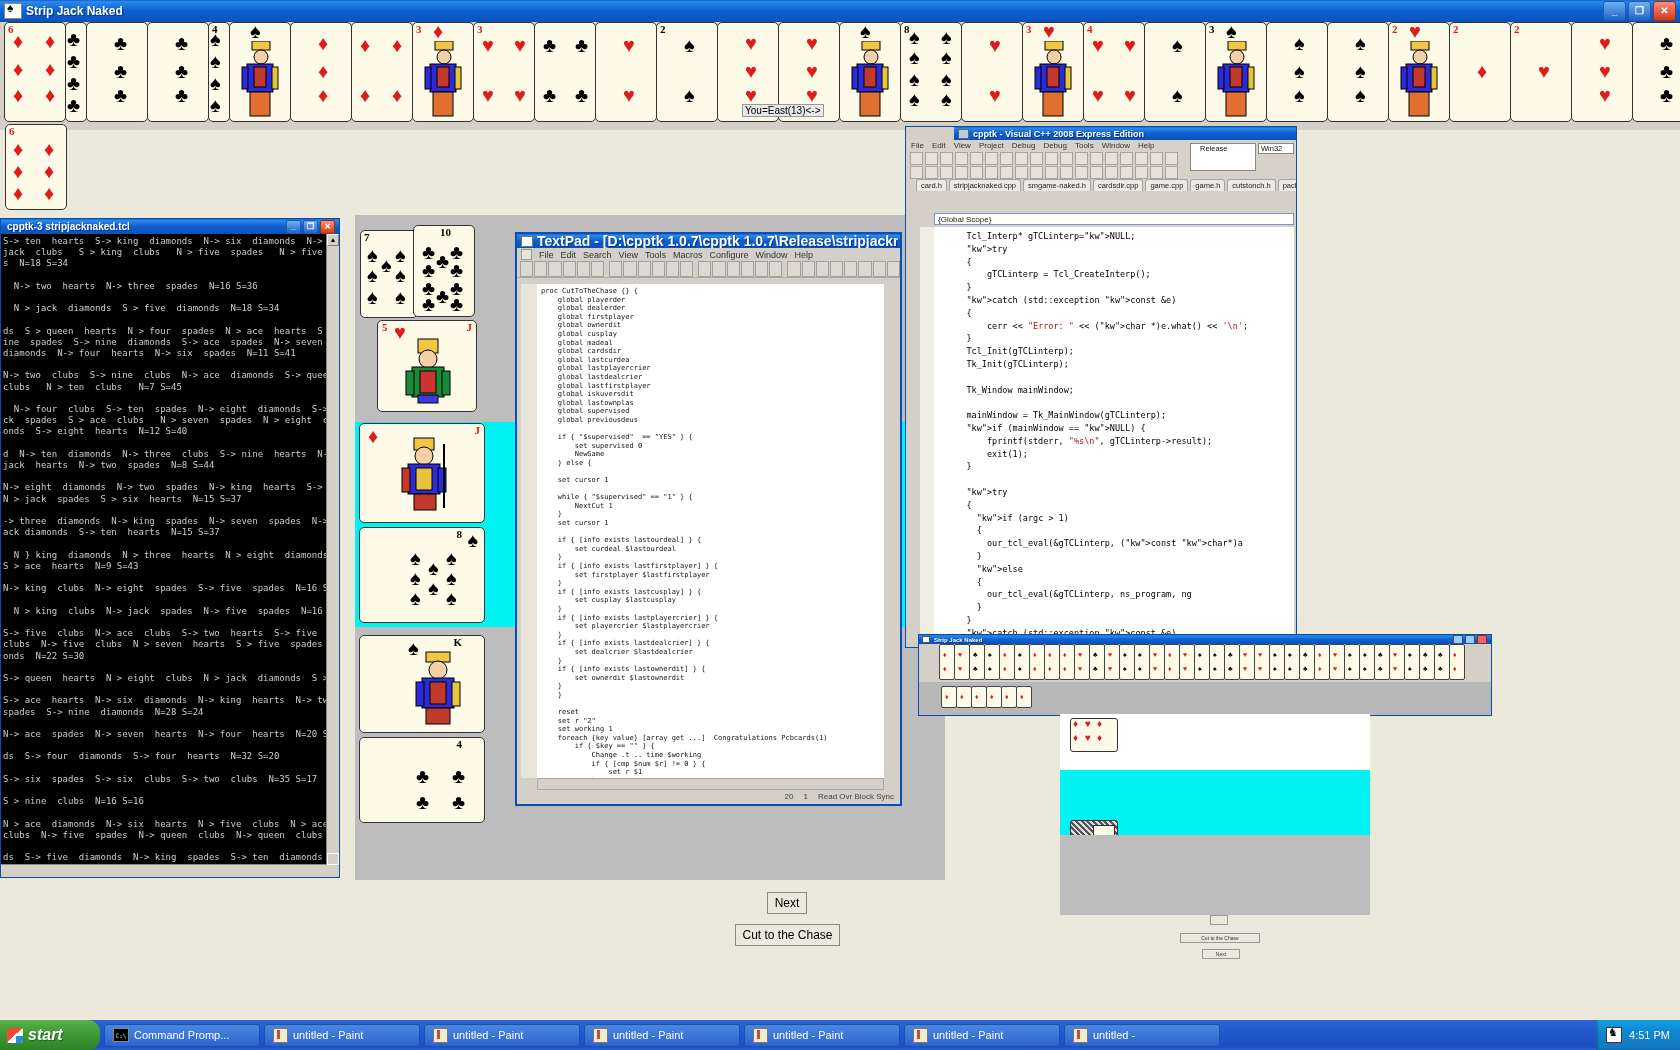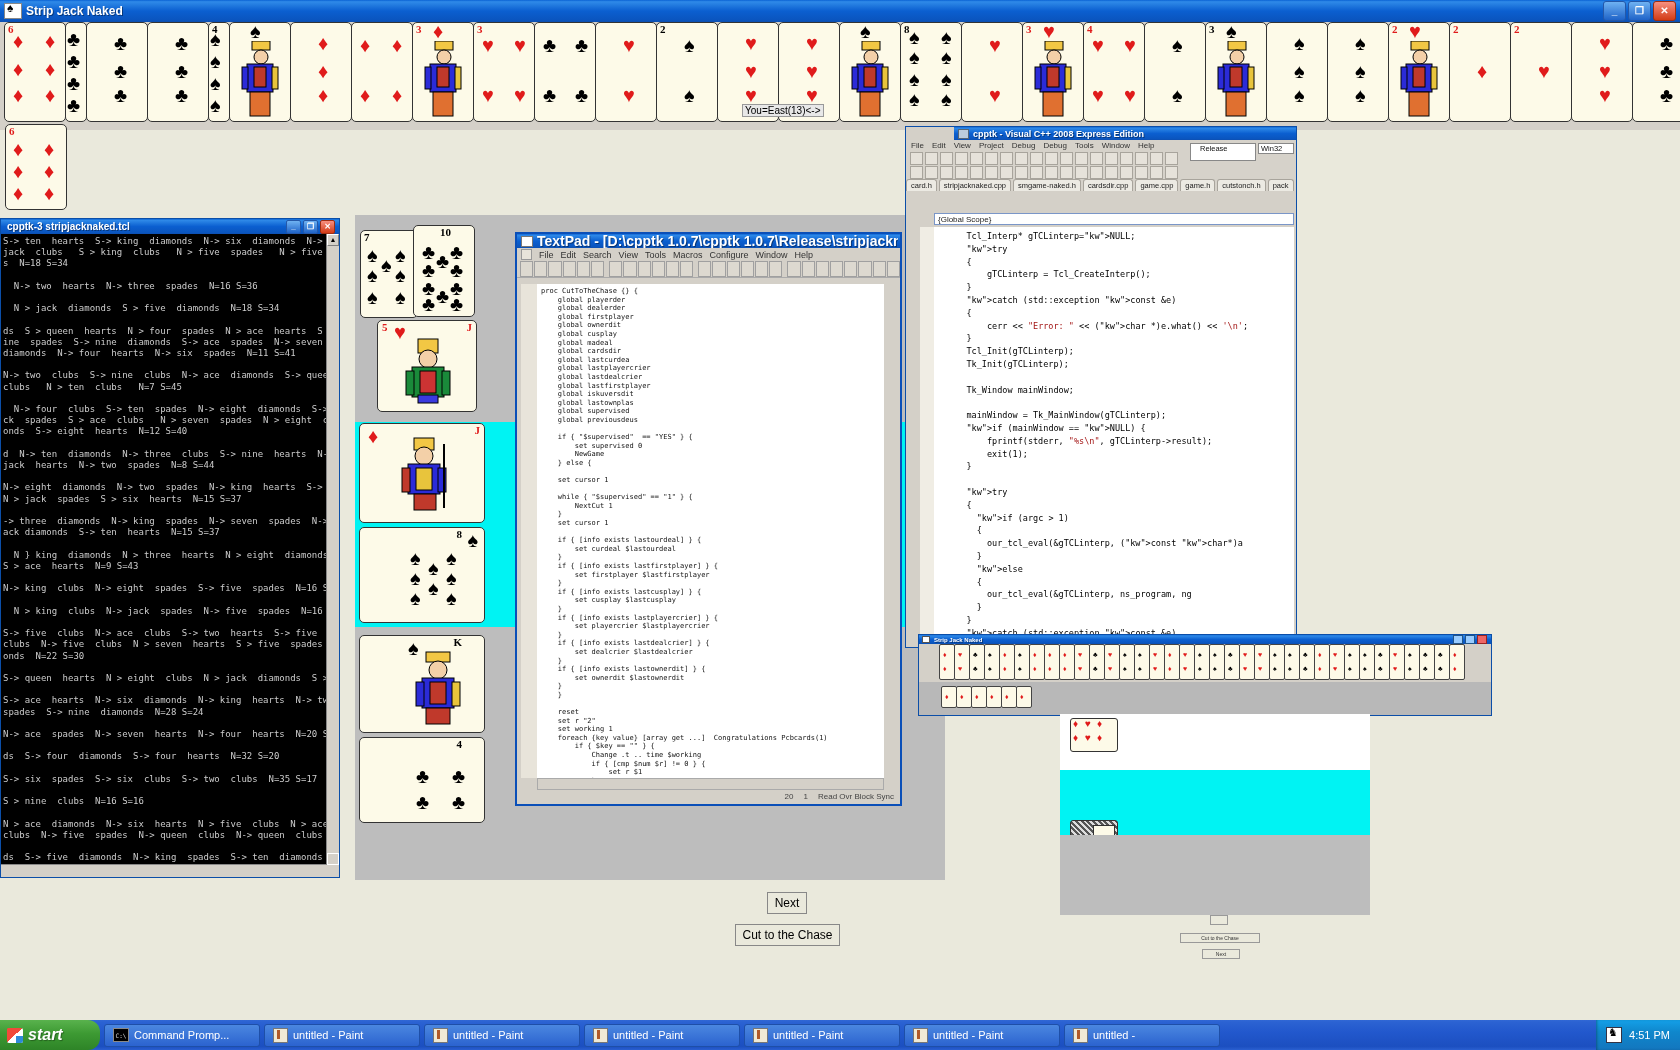--- a/index.html
+++ b/index.html
@@ -66,21 +66,21 @@
   #tp-gutter{position:absolute;left:4px;top:50px;bottom:26px;width:16px;background:#e8e4da;border-right:1px solid #999;}
   #tp-status{position:absolute;left:2px;right:2px;bottom:2px;height:12px;background:#d4d0c8;display:flex;
       align-items:center;justify-content:flex-end;gap:10px;font-size:8px;color:#444;padding-right:4px;}
 
   
   #vs{left:905px;top:126px;width:390px;height:520px;background:#d4d0c8;border:1px solid #0b4ea8;}
   #vs-title{height:13px;font-size:9px;margin-left:48px;}
   .vs-menubar{height:11px;background:#d6d2ca;display:flex;align-items:center;gap:8px;font-size:8px;padding-left:5px;color:#333;}
   .vs-tool{height:14px;background:#d6d2ca;display:flex;align-items:center;gap:2px;padding-left:4px;}
   .vtb{width:11px;height:11px;border:1px solid #a8a49c;background:#e6e2da;}
-  .vs-tabs{height:12px;background:#d6d2ca;display:flex;align-items:flex-end;gap:2px;overflow:hidden;}
+  .vs-tabs{height:12px;background:#d6d2ca;display:flex;align-items:flex-end;gap:2px;padding-left:10px;overflow:hidden;}
   .vs-tab{font-size:7.5px;background:#eceae3;border:1px solid #a8a49c;border-bottom:none;padding:1px 4px;
           border-radius:3px 3px 0 0;white-space:nowrap;color:#222;}
   #vs-scopebar{position:absolute;left:28px;top:86px;right:2px;height:12px;background:#fff;border:1px solid #7a96c8;
      font-size:8px;color:#222;padding:1px 3px;box-sizing:border-box;}
   #vs-code{position:absolute;left:28px;top:100px;right:2px;bottom:2px;background:#fff;overflow:hidden;
      font-family:"DejaVu Sans Mono",monospace;font-size:8.5px;line-height:12.8px;white-space:pre;color:#000;padding:3px 0 0 12px;}
   #vs-margin{position:absolute;left:14px;top:100px;bottom:2px;width:14px;background:#f0ede4;border-right:1px solid #c8c4bc;}
   .str{color:#a31515;}
 
   
@@ -697,21 +697,21 @@
     <span>Edit</span>
     <span>View</span>
     <span>Project</span>
     <span>Debug</span>
     <span>Debug</span>
     <span>Tools</span>
     <span>Window</span>
     <span>Help</span>
   </div>
   <div class="vs-tool" id="vs-toolbar-1">
-    <span class="abs" style="right:40px;top:16px;width:66px;height:18px;background:#fff;border:1px solid #888;font-size:7.5px;padding-left:9px;box-sizing:border-box;color:#111;">Release</span>
+    <span class="abs" style="right:40px;top:16px;width:66px;height:28px;background:#fff;border:1px solid #888;font-size:7.5px;padding-left:9px;box-sizing:border-box;color:#111;">Release</span>
     <span class="abs" style="right:2px;top:16px;width:36px;height:11px;background:#fff;border:1px solid #888;font-size:7.5px;padding-left:2px;box-sizing:border-box;color:#111;">Win32</span>
   <span class="vtb"></span>
       <span class="vtb"></span>
       <span class="vtb"></span>
       <span class="vtb"></span>
       <span class="vtb"></span>
       <span class="vtb"></span>
       <span class="vtb"></span>
       <span class="vtb"></span>
       <span class="vtb"></span>

